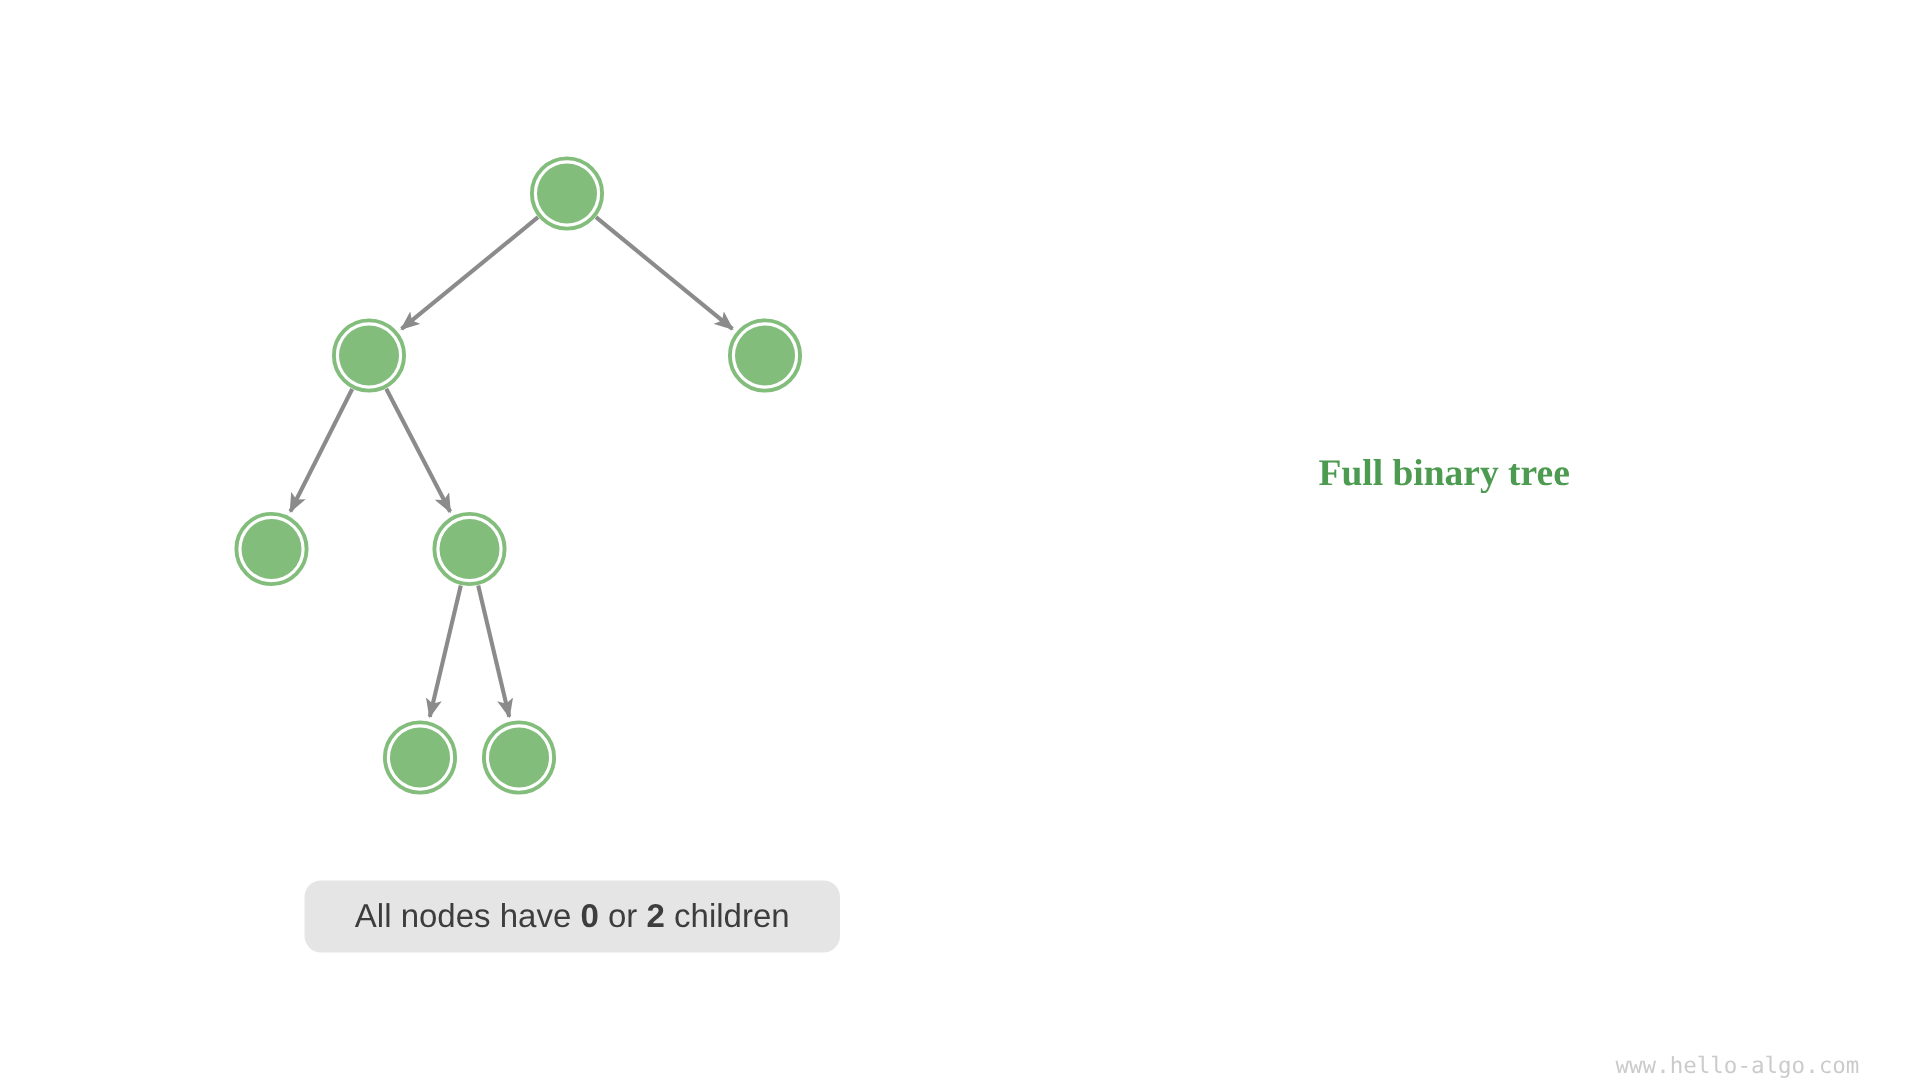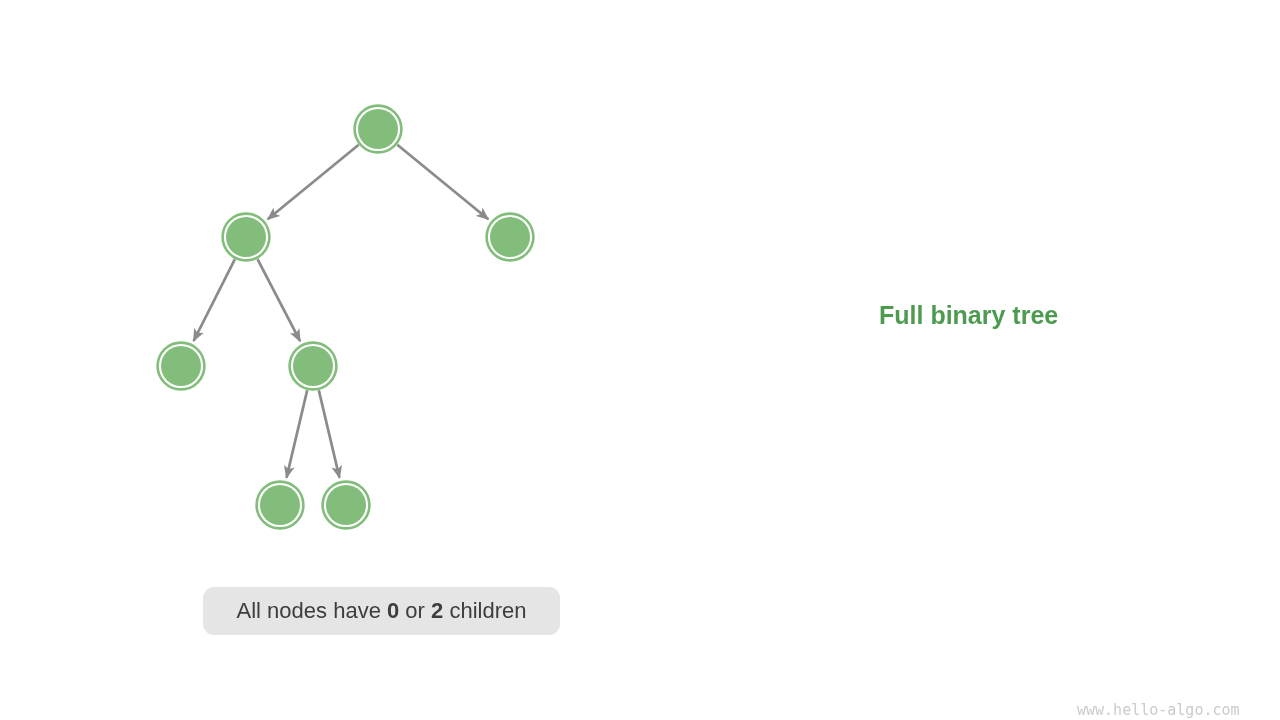--- a/index.html
+++ b/index.html
@@ -86,17 +86,17 @@
       <circle cx="280" cy="505" r="20" fill="#82bd7b"></circle>
       <circle cx="280" cy="505" r="23.4" fill="none" stroke="#82bd7b" stroke-width="2.6"></circle>
     </g>
     <g>
       <circle cx="346" cy="505" r="22.2" fill="#ffffff"></circle>
       <circle cx="346" cy="505" r="20" fill="#82bd7b"></circle>
       <circle cx="346" cy="505" r="23.4" fill="none" stroke="#82bd7b" stroke-width="2.6"></circle>
     </g>
   </svg>
 
-<div class="diagram-title" style="color: rgb(77, 155, 81);">Full binary tree</div>
+<div class="diagram-title" style="color: rgb(77, 155, 81); font-family: Liberation Serif, serif;">Full binary tree</div>
 
 <div class="caption-pill" id="caption-pill" style="background: rgb(229, 229, 229); color: rgb(61, 61, 61);"><span>All nodes have </span><span class="b">0</span><span> or </span><span class="b">2</span><span> children</span></div>
 
 <div class="watermark" style="color: rgb(203, 203, 203); margin-top: 24px;">www.hello-algo.com</div>
 
 </body></html>

